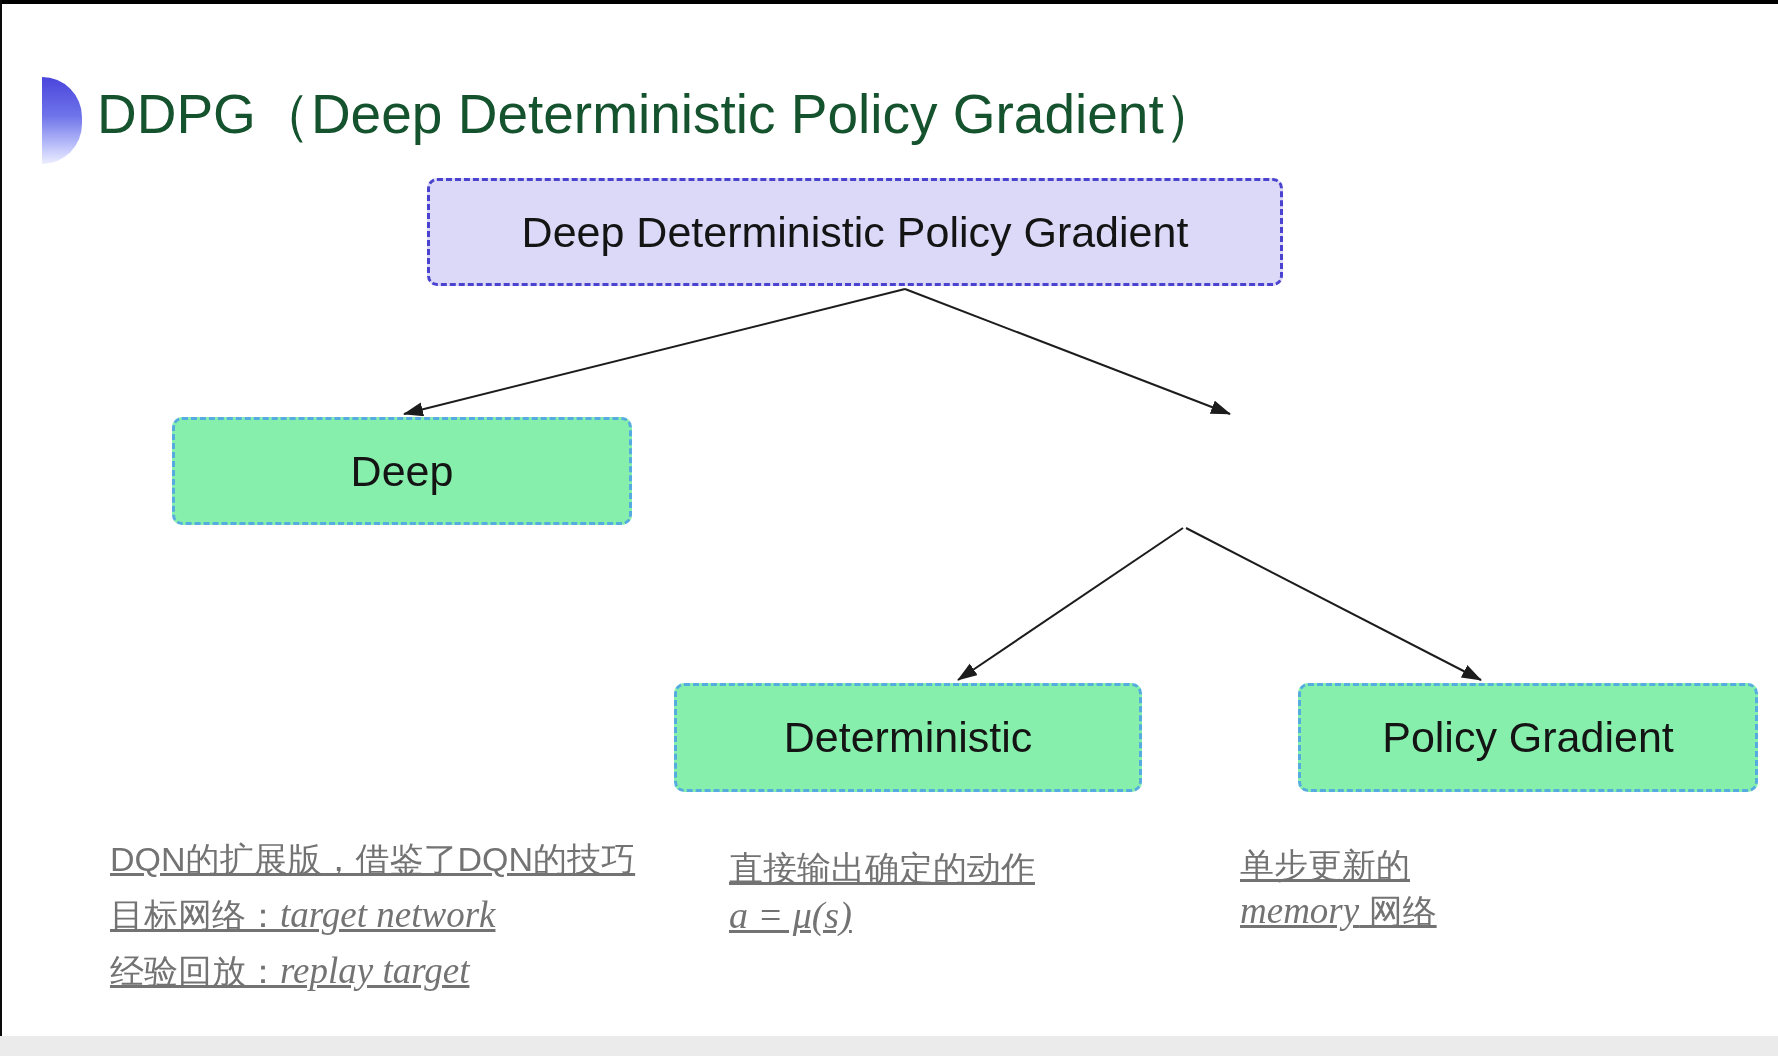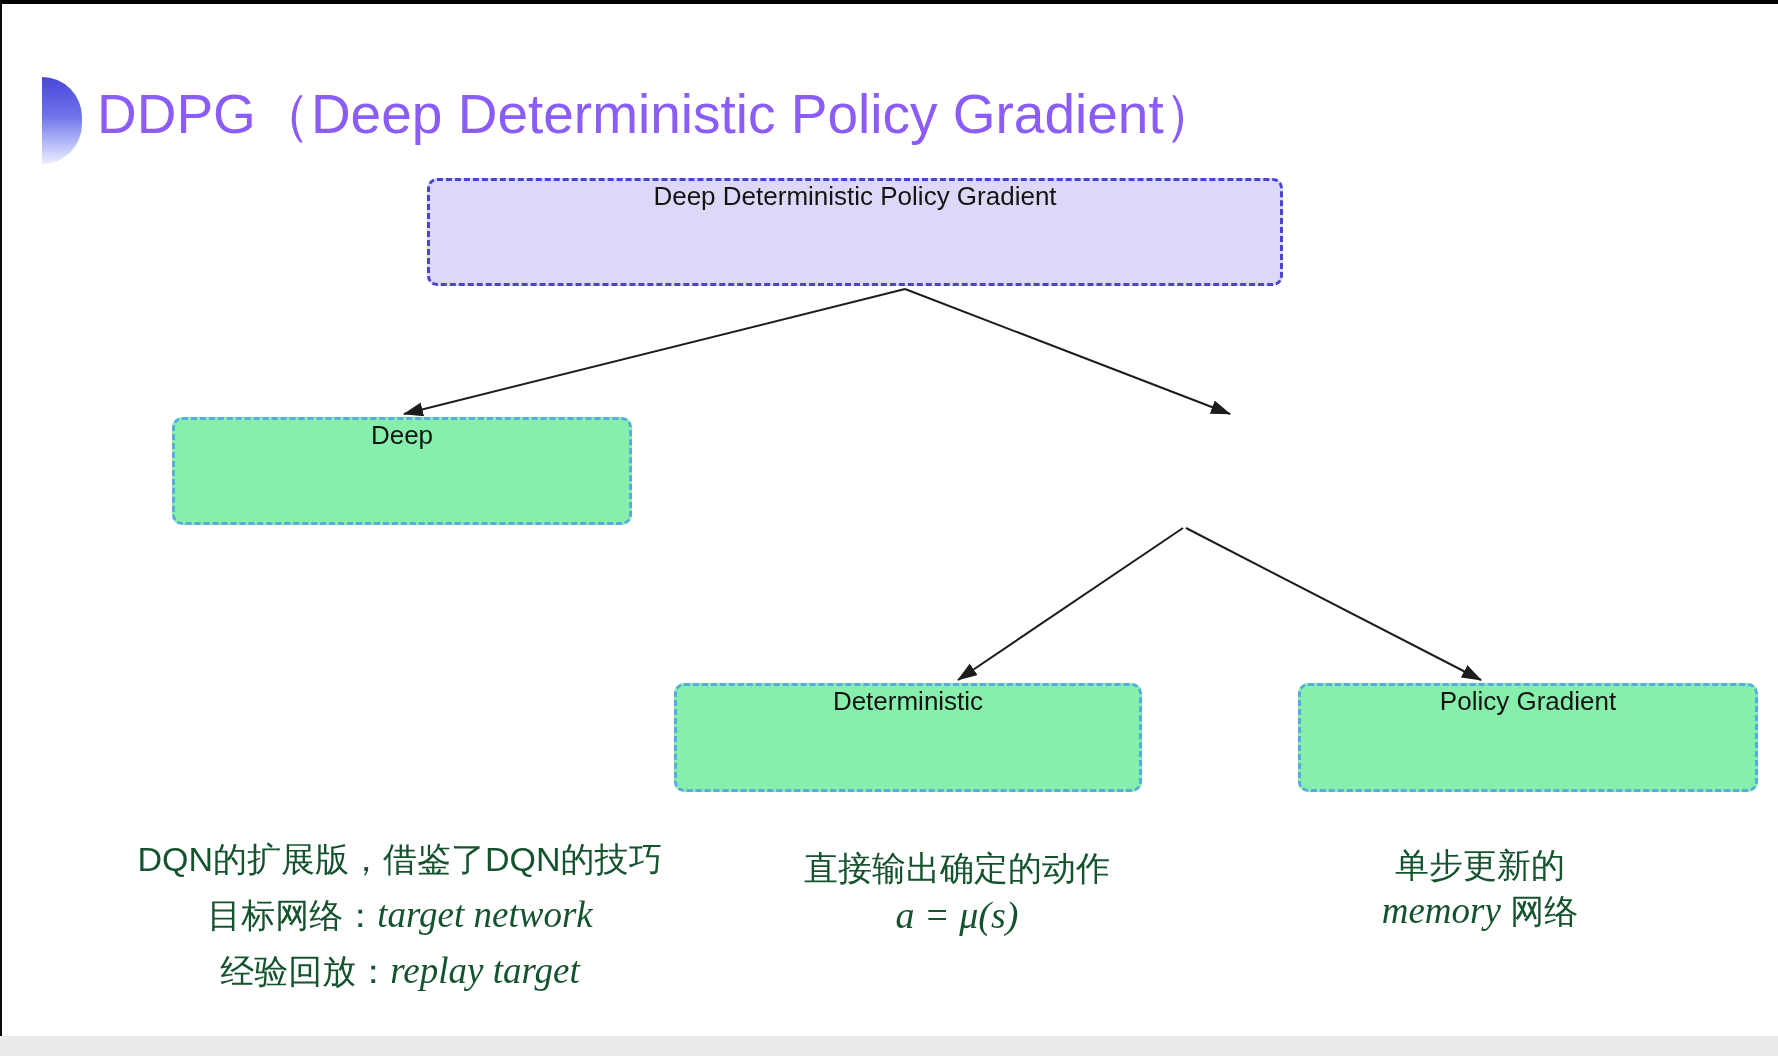--- a/index.html
+++ b/index.html
@@ -11,47 +11,47 @@
   .edge-left{position:absolute;left:0;top:0;width:2px;height:1036px;background:#0a0a0a;}
   .bottom-strip{position:absolute;left:0;bottom:0;width:1778px;height:20px;background:#ebebeb;}
 
   .title-bullet{
     position:absolute;left:42px;top:77px;width:40px;height:87px;
     border-radius:0 44px 44px 0 / 0 44px 44px 0;
     background:linear-gradient(180deg,#4a45dc 0%,#6f74ea 45%,#b9befa 78%,#eceefe 100%);
   }
   .page-title{
     position:absolute;left:97px;top:84px;width:1500px;
-    font-size:55px;line-height:60px;font-weight:400;color:#8b5cf6;
+    font-size:55px;line-height:60px;font-weight:400;color:#14532d;
     letter-spacing:0px;white-space:nowrap;
   }
 
   .node{
-    position:absolute;display:flex;align-items:flex-start;justify-content:center;
+    position:absolute;display:flex;align-items:center;justify-content:center;
     border-radius:10px;border:3px dashed;box-sizing:border-box;
-    font-size:26px;font-weight:500;color:#141414;text-align:center;
+    font-size:43px;font-weight:500;color:#141414;text-align:center;
   }
   .node.purple{background:#dcd9f8;border-color:#4a43cf;}
   .node.blue{background:#86efac;border-color:#56abdf;}
 
   .node-root{left:427px;top:178px;width:856px;height:108px;}
   .node-deep{left:172px;top:417px;width:460px;height:108px;}
   .node-dpg{left:835px;top:417px;width:700px;height:108px;}
   .node-det{left:674px;top:683px;width:468px;height:109px;}
   .node-pg{left:1298px;top:683px;width:460px;height:109px;}
 
   .edges{position:absolute;left:0;top:0;width:1778px;height:1056px;pointer-events:none;}
   .edges line{stroke:#1c1c1c;stroke-width:2px;}
 
   .note{
-    position:absolute;text-align:center;color:#14532d;
-    font-size:34px;line-height:55px;font-weight:500;
+    position:absolute;text-align:left;color:#737373;
+    font-size:34px;line-height:55px;font-weight:500;text-decoration:underline;
   }
   .note-deep{left:110px;top:832px;width:580px;}
-  .note-det{left:712px;top:845px;width:490px;line-height:47px;}
+  .note-det{left:729px;top:845px;width:490px;line-height:47px;}
   .note-pg{left:1240px;top:842px;width:480px;line-height:46px;}
   .serif-i{
     font-family:"Liberation Serif",serif;font-style:italic;font-size:37px;
     font-weight:500;
   }
   .math-line{font-family:"Liberation Serif",serif;font-style:italic;font-size:38px;}
 </style>
 </head>
 <body>
 

